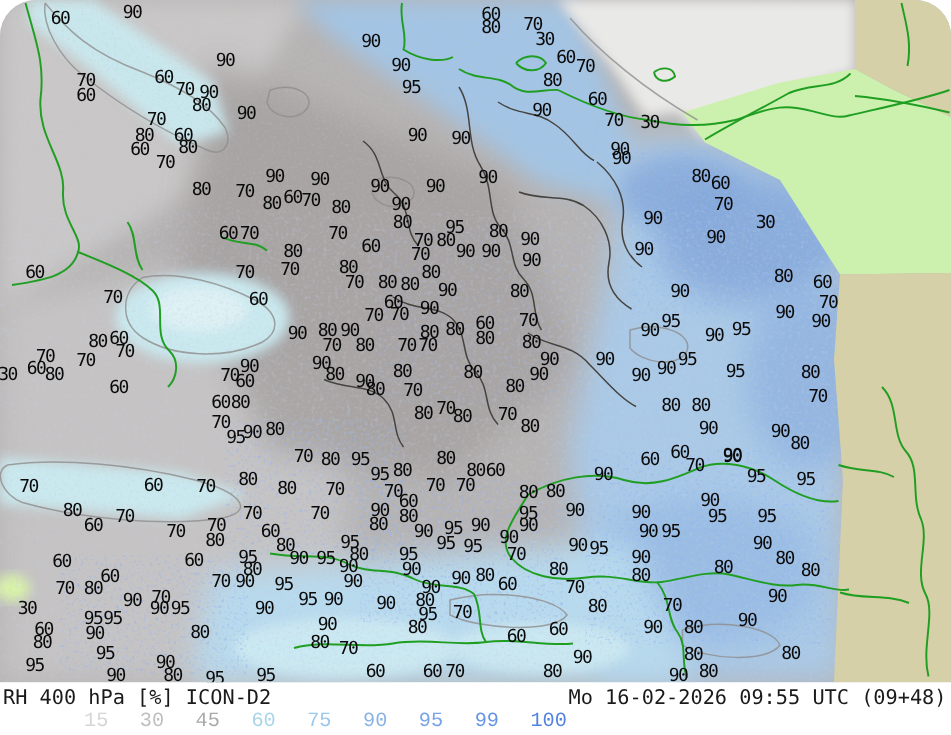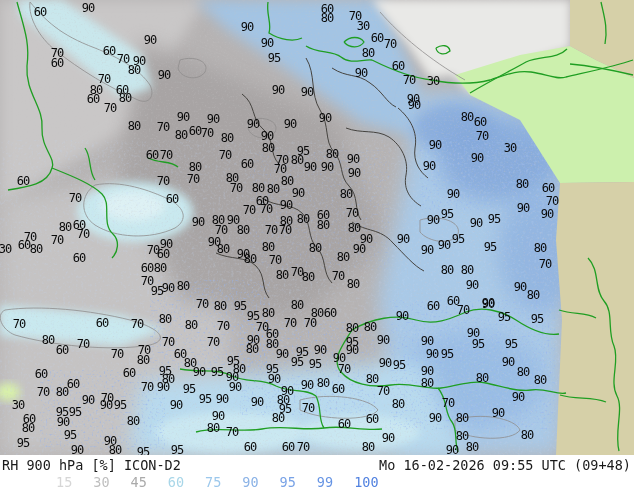--- a/index.html
+++ b/index.html
@@ -1,28 +1,28 @@
 <!DOCTYPE html>
 <html><head>
 <meta charset="utf-8">
 <style>
   html,body{margin:0;padding:0;}
   #app{position:relative;width:634px;height:490px;overflow:hidden;background:#ffffff;
-       font-family:"DejaVu Sans Mono","Liberation Mono",monospace;}
+       font-family:"DejaVu Sans Mono","Liberation Mono",monospace;border-radius:24px;}
   #mapwrap{position:absolute;left:0;top:0;width:634px;height:455px;}
   svg{display:block;}
   .lbl{font-family:"DejaVu Sans Mono","Liberation Mono",monospace;font-size:12px;
        letter-spacing:-1px;fill:#0a0a0a;text-anchor:middle;}
   #bar{position:absolute;left:0;top:455px;width:634px;height:35px;background:#ffffff;}
   #bar .line1{position:absolute;top:2px;left:2px;right:3px;height:15px;
        font-size:13.5px;color:#1a1a1a;white-space:nowrap;}
   #bar .t-left{position:absolute;left:0;top:0;}
   #bar .t-right{position:absolute;right:0;top:0;}
   #bar .line2{position:absolute;top:19px;left:56px;height:14px;font-size:13.5px;
-       white-space:nowrap;}
+       white-space:nowrap;font-family:Liberation Mono, monospace;}
   #bar .line2 span{display:inline-block;margin-right:21px;letter-spacing:0px;}
 </style>
 </head>
 <body>
 
 <div id="app">
   <div id="mapwrap">
     <svg width="634" height="455" viewBox="0 0 634 455" xmlns="http://www.w3.org/2000/svg">
       <defs>
         <filter id="b4" x="-20%" y="-20%" width="140%" height="140%">
@@ -426,18 +426,18 @@
           <text x="527" y="439" class="lbl">80</text>
           <text x="462" y="440" class="lbl">80</text>
           <text x="472" y="451" class="lbl">80</text>
           <text x="452" y="454" class="lbl">90</text>
         </g>
     </svg>
   </div>
 
   <div id="bar">
     <div class="line1">
-      <span class="t-left">RH 900 hPa [%] ICON-D2</span>
+      <span class="t-left">RH 400 hPa [%] ICON-D2</span>
       <span class="t-right">Mo 16-02-2026 09:55 UTC (09+48)</span>
     </div>
     <div class="line2" id="legend"><span style="color: rgb(214, 214, 214);">15</span><span style="color: rgb(191, 191, 191);">30</span><span style="color: rgb(170, 170, 170);">45</span><span style="color: rgb(168, 214, 232);">60</span><span style="color: rgb(156, 200, 236);">75</span><span style="color: rgb(138, 178, 230);">90</span><span style="color: rgb(120, 162, 230);">95</span><span style="color: rgb(102, 148, 228);">99</span><span style="color: rgb(82, 130, 224);">100</span></div>
   </div>
 </div>
 
 </body></html>

